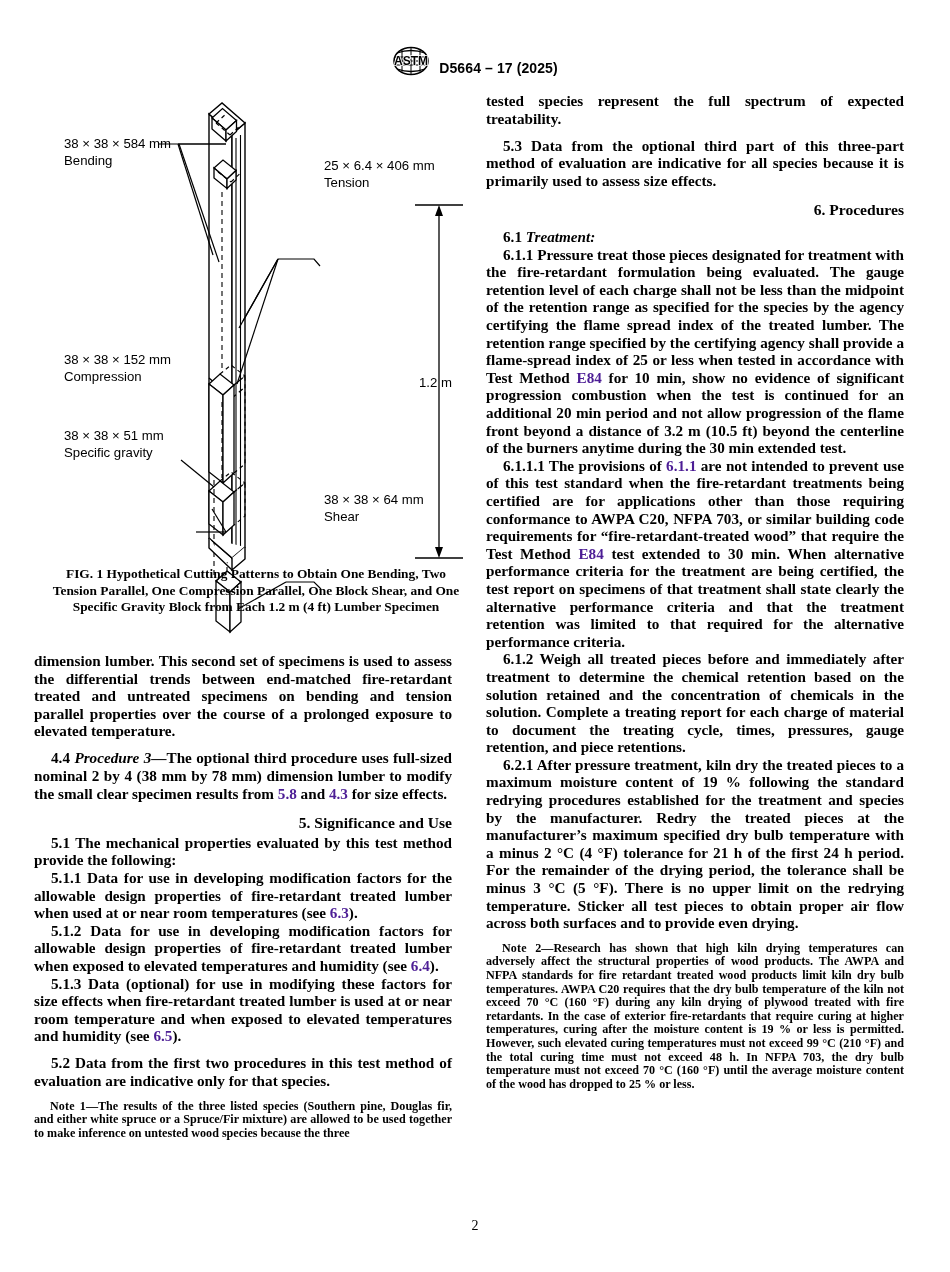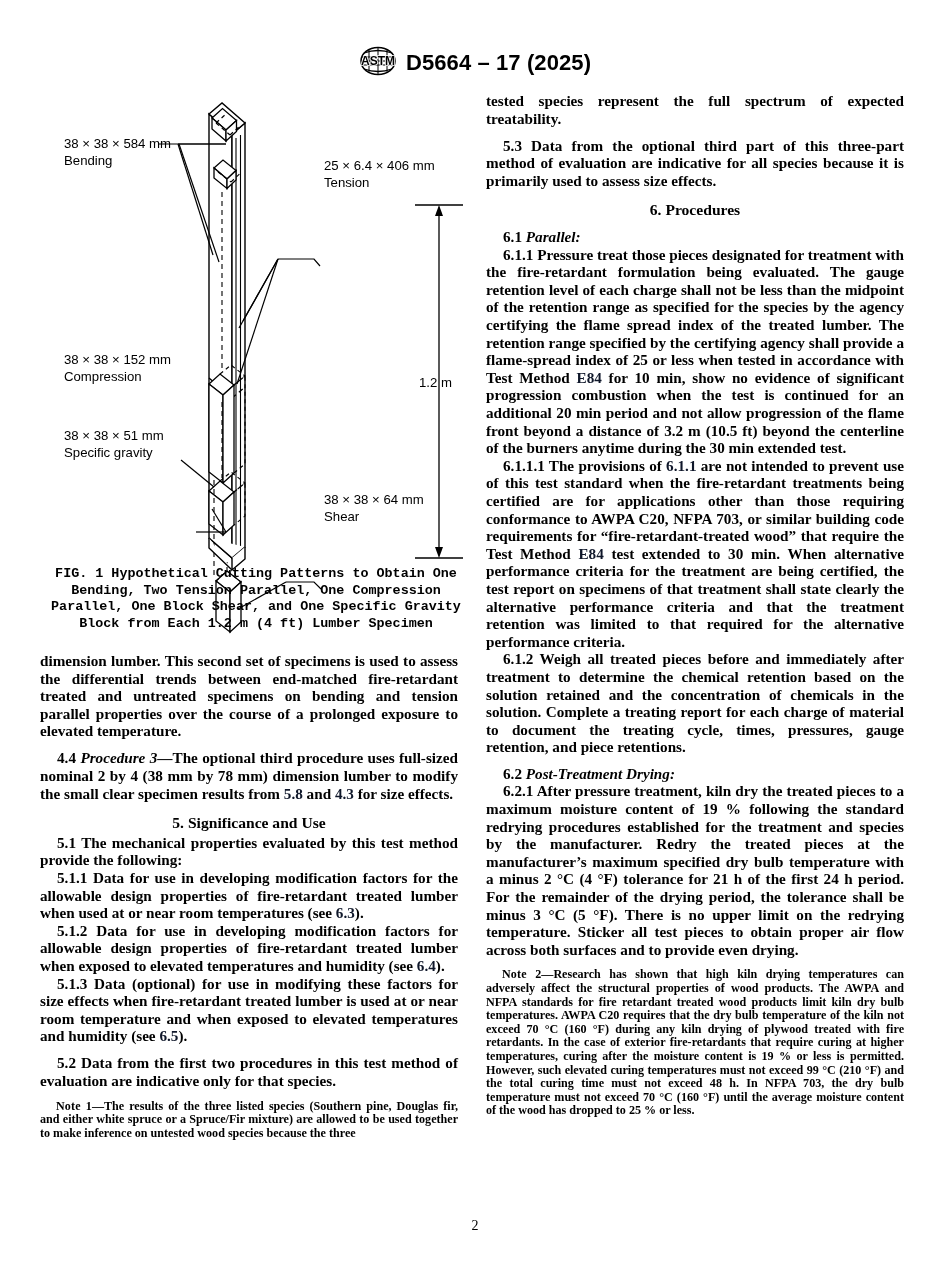--- a/index.html
+++ b/index.html
@@ -34,35 +34,35 @@
     gap: 9px;
   }
   .astm-logo {
     width: 38px;
     height: 30px;
     display: block;
   }
   .header-title {
     font-family: "Liberation Sans", sans-serif;
     font-weight: bold;
-    font-size: 22px;
+    font-size: 14px;
     letter-spacing: 0.1px;
   }
 
   
   .col {
     position: absolute;
     top: 92px;
     width: 418px;
     font-size: 15.2px;
     line-height: 17.6px;
     text-align: justify;
     text-justify: inter-word;
   }
-  .col-left { left: 40px; }
+  .col-left { left: 34px; }
   .col-right { left: 486px; }
 
   p {
     margin: 0;
     text-indent: 0;
     font-weight: bold;
   }
   p.para {
     margin-top: 0;
     text-indent: 17px;
@@ -73,29 +73,29 @@
   p.gap {
     margin-top: 9.5px;
   }
   .sec-head {
     font-family: "Liberation Serif", serif;
     font-weight: bold;
     font-size: 15.6px;
     margin-top: 12px;
     margin-bottom: 2px;
     text-indent: 0;
-    text-align: center;
+    text-align: right;
   }
   .subhead {
     text-indent: 17px;
     margin-top: 9px;
     text-align: left;
   }
   .ital { font-style: italic; }
-  .xref { color: #0f172a; }
+  .xref { color: #4c1d95; }
 
   
   .note {
     font-size: 12.1px;
     line-height: 13.6px;
     text-align: justify;
     text-indent: 16px;
     margin-top: 10px;
   }
   .note-cap { font-size: 12.1px; }
@@ -108,21 +108,21 @@
     top: 92px;
     width: 420px;
     height: 548px;
   }
   .figure svg { display: block; }
   .fig-caption {
     position: absolute;
     left: 46px;
     top: 566px;
     width: 420px;
-    font-family: Liberation Mono, monospace;
+    font-family: Liberation Serif, serif;
     font-weight: bold;
     font-size: 13.4px;
     line-height: 16.6px;
     text-align: center;
   }
 
   
   .page-number {
     position: absolute;
     left: 0;
@@ -310,29 +310,28 @@
   </div>
 
   <div class="col col-right">
 
     <p class="cont">tested species represent the full spectrum of expected treatability.</p>
 
     <p class="para gap">5.3 Data from the optional third part of this three-part method of evaluation are indicative for all species because it is primarily used to assess size effects.</p>
 
     <p class="sec-head">6.  Procedures</p>
 
-    <p class="subhead"><span>6.1</span>&nbsp;<span class="ital">Parallel:</span></p>
+    <p class="subhead"><span>6.1</span>&nbsp;<span class="ital">Treatment:</span></p>
 
     <p class="para"><span>6.1.1  Pressure treat those pieces designated for treatment with the fire-retardant formulation being evaluated. The gauge retention level of each charge shall not be less than the midpoint of the retention range as specified for the species by the agency certifying the flame spread index of the treated lumber. The retention range specified by the certifying agency shall provide a flame-spread index of 25 or less when tested in accordance with Test Method </span><span class="xref">E84</span><span> for 10 min, show no evidence of significant progression combustion when the test is continued for an additional 20 min period and not allow progression of the flame front beyond a distance of 3.2 m (10.5 ft) beyond the centerline of the burners anytime during the 30 min extended test.</span></p>
 
     <p class="para"><span>6.1.1.1  The provisions of </span><span class="xref">6.1.1</span><span> are not intended to prevent use of this test standard when the fire-retardant treatments being certified are for applications other than those requiring conformance to AWPA C20, NFPA 703, or similar building code requirements for “fire-retardant-treated wood” that require the Test Method </span><span class="xref">E84</span><span> test extended to 30 min. When alternative performance criteria for the treatment are being certified, the test report on specimens of that treatment shall state clearly the alternative performance criteria and that the treatment retention was limited to that required for the alternative performance criteria.</span></p>
 
     <p class="para">6.1.2  Weigh all treated pieces before and immediately after treatment to determine the chemical retention based on the solution retained and the concentration of chemicals in the solution. Complete a treating report for each charge of material to document the treating cycle, times, pressures, gauge retention, and piece retentions.</p>
 
-    <p class="subhead"><span>6.2</span>&nbsp;<span class="ital">Post-Treatment Drying:</span></p>
 
     <p class="para">6.2.1  After pressure treatment, kiln dry the treated pieces to a maximum moisture content of 19 % following the standard redrying procedures established for the treatment and species by the manufacturer. Redry the treated pieces at the manufacturer’s maximum specified dry bulb temperature with a minus 2 °C (4 °F) tolerance for 21 h of the first 24 h period. For the remainder of the drying period, the tolerance shall be minus 3 °C (5 °F). There is no upper limit on the redrying temperature. Sticker all test pieces to obtain proper air flow across both surfaces and to provide even drying.</p>
 
     <p class="note"><span class="note-sm">Note</span><span class="note-cap"> 2</span><span>—Research has shown that high kiln drying temperatures can adversely affect the structural properties of wood products. The AWPA and NFPA standards for fire retardant treated wood products limit kiln dry bulb temperatures. AWPA C20 requires that the dry bulb temperature of the kiln not exceed 70 °C (160 °F) during any kiln drying of plywood treated with fire retardants. In the case of exterior fire-retardants that require curing at higher temperatures, curing after the moisture content is 19 % or less is permitted. However, such elevated curing temperatures must not exceed 99 °C (210 °F) and the total curing time must not exceed 48 h. In NFPA 703, the dry bulb temperature must not exceed 70 °C (160 °F) until the average moisture content of the wood has dropped to 25 % or less.</span></p>
   </div>
 
   <div class="page-number">2</div>
 
 </div>
 

